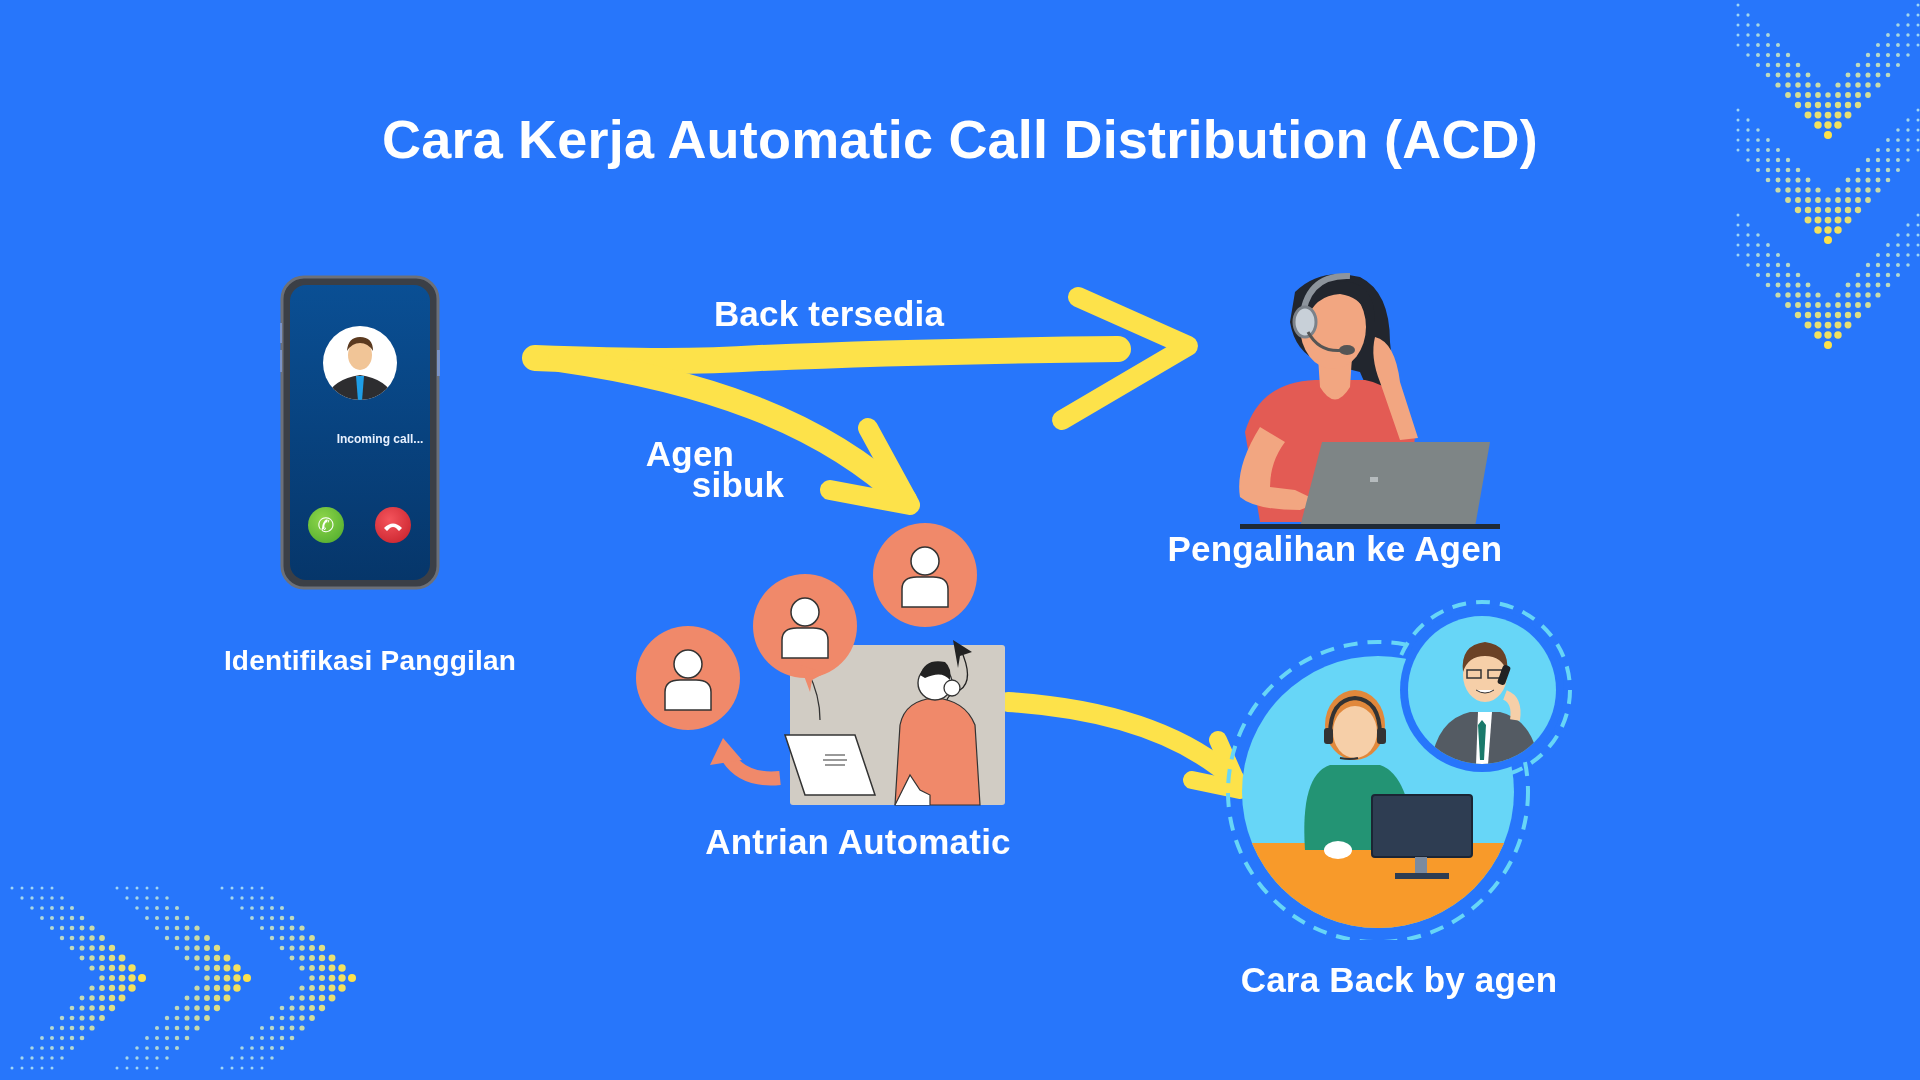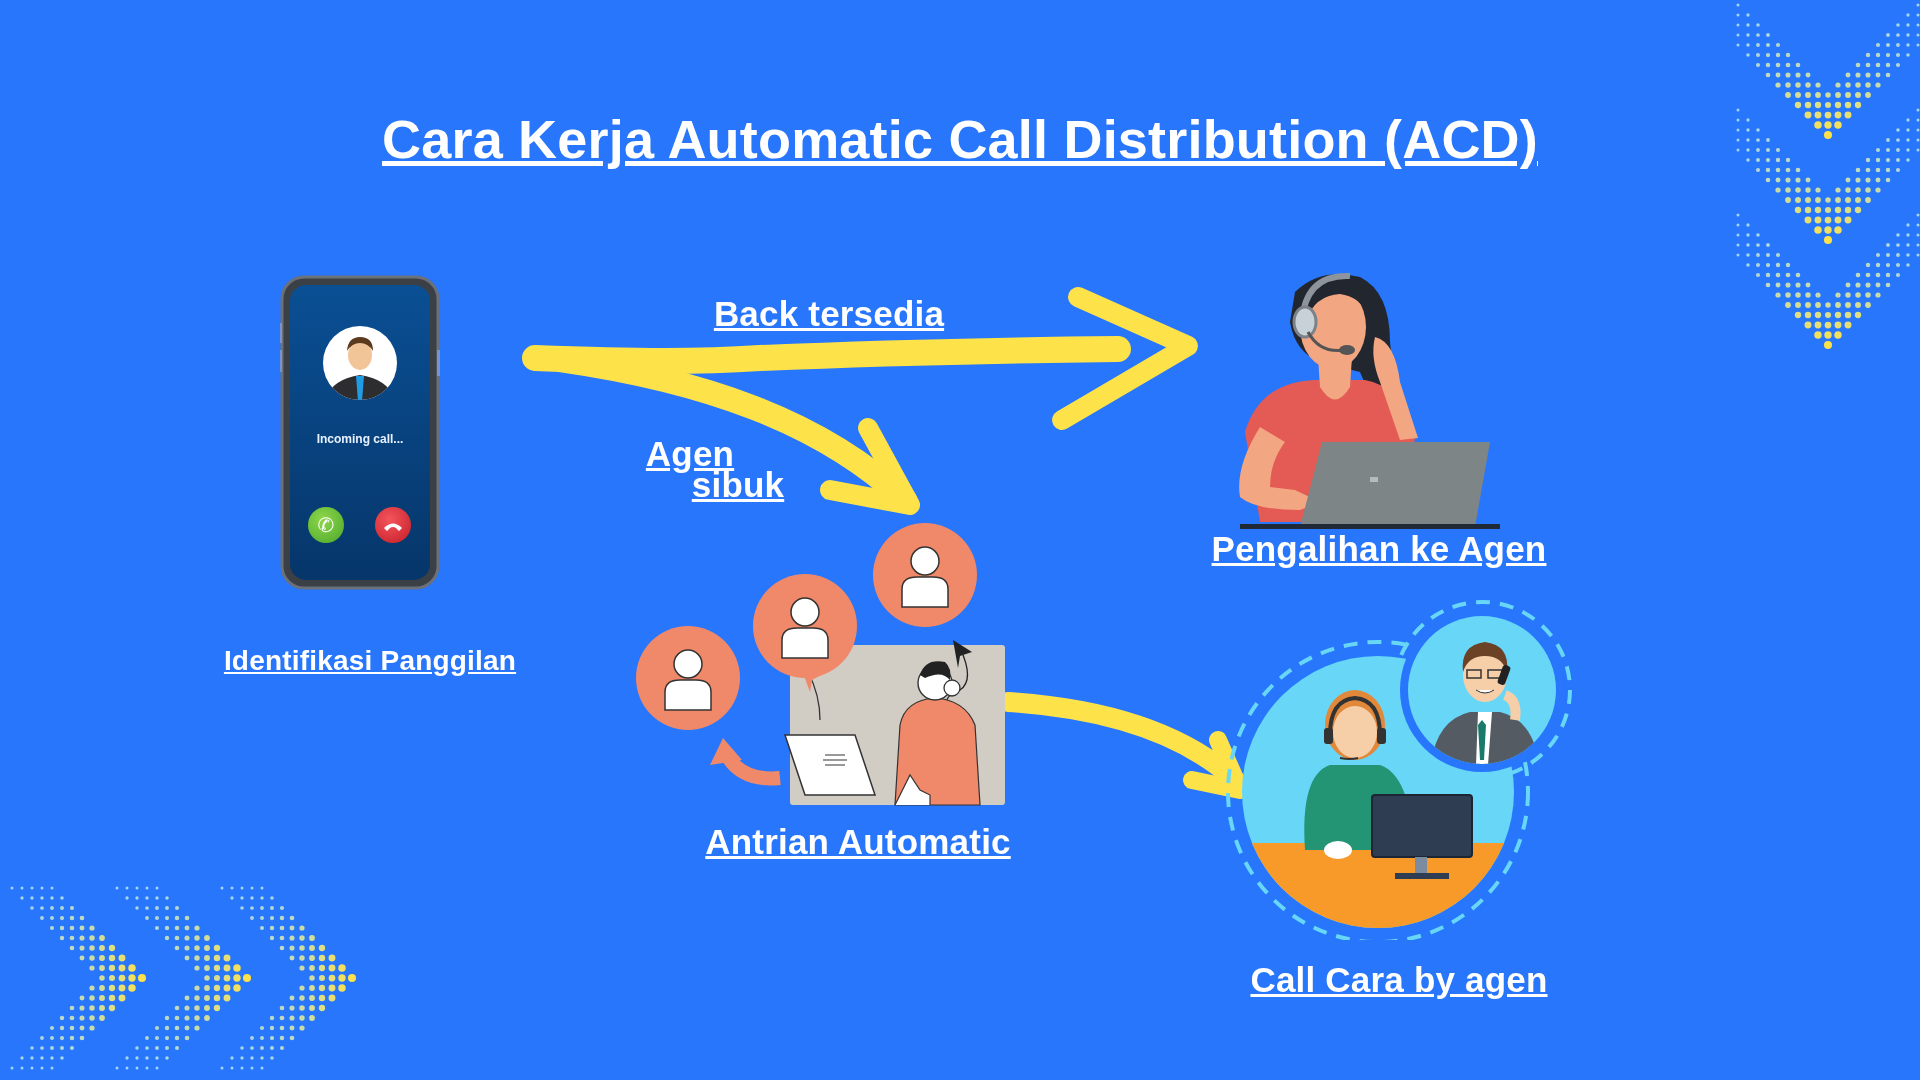--- a/index.html
+++ b/index.html
@@ -1,18 +1,18 @@
 <!DOCTYPE html>
 <html><head>
 <meta charset="utf-8">
 <style>
   html,body{margin:0;padding:0;}
   body{width:1920px;height:1080px;overflow:hidden;background:#2776fb;font-family:"Liberation Sans","DejaVu Sans",sans-serif;position:relative;}
   .abs{position:absolute;}
-  .lbl{position:absolute;color:#fff;font-weight:700;white-space:nowrap;transform:translateX(-50%);text-align:center;letter-spacing:0.2px;text-decoration:underline;}
+  .lbl{position:absolute;color:#fff;font-weight:700;white-space:nowrap;transform:translateX(-50%);text-align:center;letter-spacing:0.2px;}
   #title{left:960px;top:108px;font-size:54px;}
   svg{position:absolute;left:0;top:0;}
 </style>
 </head>
 <body>
 
 <div id="title" class="lbl">Cara Kerja Automatic Call Distribution (ACD)</div>
 
 <svg width="1920" height="1080" id="dots">
     <circle cx="12" cy="888" r="1.5" fill="rgb(160,214,245)"></circle>
@@ -618,21 +618,21 @@
     <clipPath id="av">
         <circle cx="80" cy="88" r="37"></circle>
       </clipPath>
     <g clip-path="url(#av)">
       <path d="M42 130 Q50 104 80 100 Q110 104 118 130 Z" fill="#2d2d30"></path>
       <path d="M76 101 L84 101 L82 126 L80 128 L78 126 Z" fill="#1e9de6"></path>
       <ellipse cx="80" cy="80" rx="12" ry="15" fill="#f1c597"></ellipse>
       <path d="M67 76 Q68 62 80 62 Q93 62 93 76 Q88 68 80 68 Q72 68 67 76 Z" fill="#5b3a1f"></path>
     </g>
   </svg>
-  <div class="abs" style="left:0;width:160px;top:157px;text-align:center;color:#e8f1ff;font-size:12px;font-weight:700;">Incoming call...</div>
+  <div class="abs" style="left:0;width:160px;top:157px;text-align:center;color:#e8f1ff;font-size:12px;font-weight:700;padding-left:20px;">Incoming call...</div>
   <div class="abs" style="left:28px;top:232px;width:36px;height:36px;border-radius:50%;background:radial-gradient(circle at 40% 35%,#8fd64a,#4aa82b);color:#fff;font-size:20px;text-align:center;line-height:36px;">
     <span>✆</span>
   </div>
   <div class="abs" style="left:95px;top:232px;width:36px;height:36px;border-radius:50%;background:radial-gradient(circle at 40% 35%,#f4545c,#c41d27);">
     <svg width="36" height="36">
         <path d="M9 21 Q18 12 27 21 L24 24 L21 21 Q18 19 15 21 L12 24 Z" fill="#fff"></path>
       </svg>
   </div>
 </div>
 <div class="lbl" style="left:370px;top:645px;font-size:28px;">Identifikasi Panggilan</div>
@@ -662,21 +662,21 @@
 
     <path d="M175 75 Q195 80 200 120 L218 176 L200 178 L180 120 Q170 95 175 75 Z" fill="#f2a681"></path>
 
     <path d="M60 165 Q35 205 40 235 Q55 248 100 248 L120 240 L95 228 L70 225 Q70 200 85 180 Z" fill="#f2a681"></path>
 
     <path d="M122 180 L290 180 L275 265 L100 265 Z" fill="#7e8586"></path>
     <rect x="170" y="215" width="8" height="5" fill="#b5bbbd"></rect>
     <rect x="40" y="262" width="260" height="5" fill="#1f2a36"></rect>
   </svg>
 </div>
-<div class="lbl" style="left:1335px;top:529px;font-size:35px;margin-left:44px;">Pengalihan ke Agen</div>
+<div class="lbl" style="left:1335px;top:529px;font-size:35px;">Pengalihan ke Agen</div>
 
 <div class="abs" style="left:630px;top:520px;width:390px;height:290px;">
   <svg width="390" height="290" viewBox="0 0 390 290">
 
     <rect x="160" y="125" width="215" height="160" rx="3" fill="#d1ccc4"></rect>
 
     <g>
       <circle cx="58" cy="158" r="52" fill="#f0896a"></circle>
       <circle cx="58" cy="144" r="14" fill="#fff" stroke="#333" stroke-width="1.5"></circle>
       <path d="M35 190 L35 172 Q35 160 50 160 L66 160 Q81 160 81 172 L81 190 Z" fill="#fff" stroke="#333" stroke-width="1.5"></path>
@@ -750,13 +750,13 @@
       <ellipse cx="265" cy="85" rx="22" ry="27" fill="#f6cfa8"></ellipse>
       <path d="M243 82 Q240 55 265 52 Q290 55 287 82 Q282 66 265 66 Q248 66 243 82 Z" fill="#6b4226"></path>
       <rect x="247" y="80" width="14" height="8" fill="none" stroke="#333" stroke-width="1.5"></rect>
       <rect x="268" y="80" width="14" height="8" fill="none" stroke="#333" stroke-width="1.5"></rect>
       <path d="M256 100 Q265 106 274 100" fill="#fff" stroke="#333" stroke-width="1"></path>
       <rect x="280" y="75" width="8" height="20" rx="3" fill="#222" transform="rotate(20 284 85)"></rect>
       <path d="M285 105 Q298 110 295 130" fill="none" stroke="#f6cfa8" stroke-width="10"></path>
     </g>
   </svg>
 </div>
-<div class="lbl" style="left:1399px;top:960px;font-size:35px;">Call Cara by agen</div>
+<div class="lbl" style="left:1399px;top:960px;font-size:35px;">Cara Back by agen</div>
 
 </body></html>

